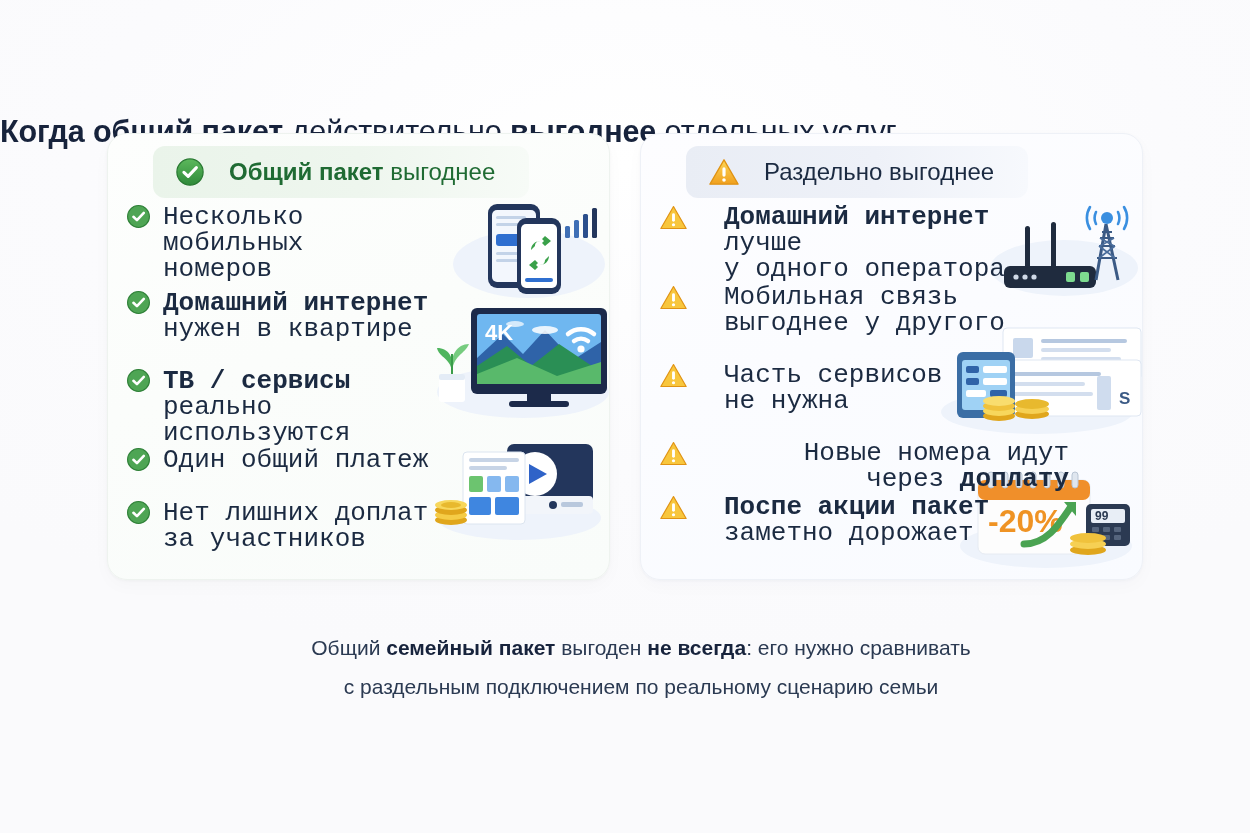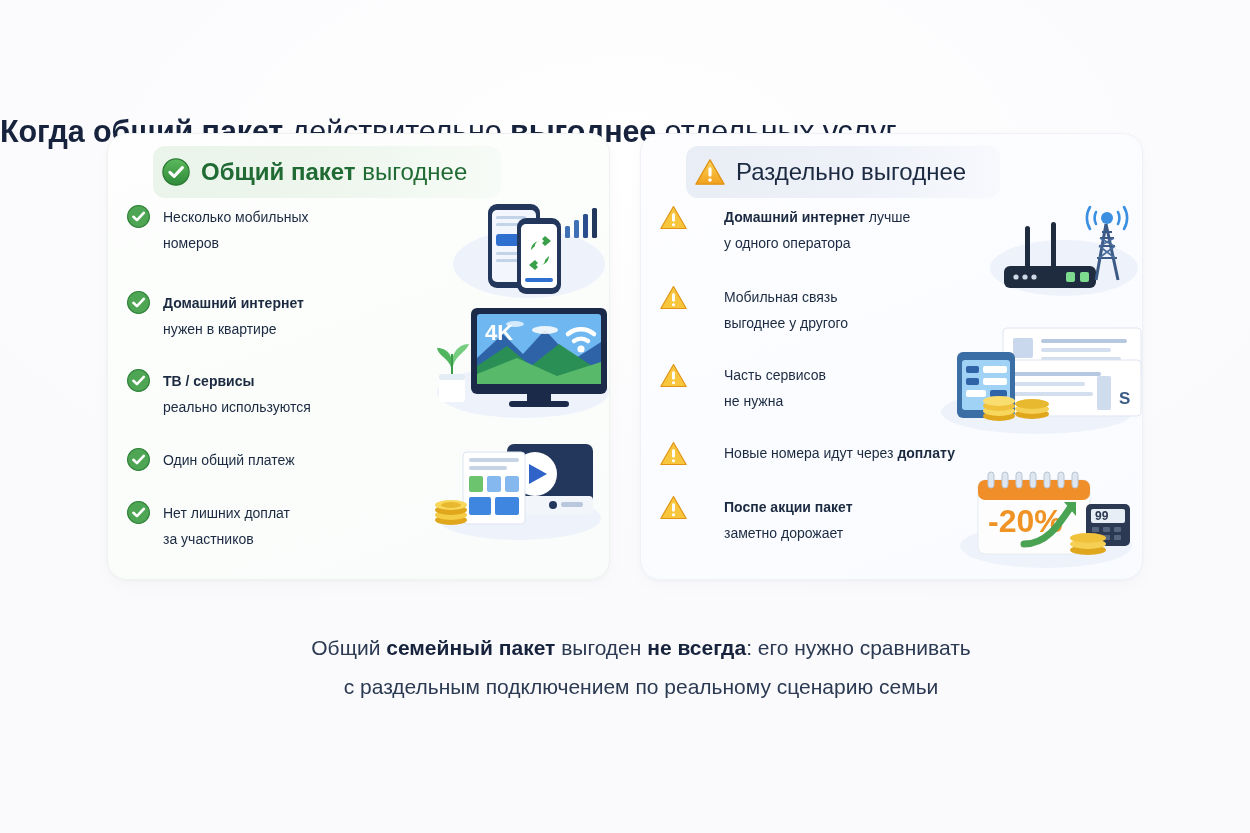--- a/index.html
+++ b/index.html
@@ -73,22 +73,22 @@
     box-shadow: 0 1px 3px rgba(30,45,80,0.035), 0 6px 18px rgba(30,45,80,0.025);
   }
 
   .card-header {
     position: absolute;
     top: 12px;
     left: 45px;
     height: 52px;
     display: flex;
     align-items: center;
-    gap: 10px;
-    padding: 0 34px 0 8px;
+    gap: 24px;
+    padding: 0 34px 0 22px;
     border-radius: 12px;
   }
   .card.left .card-header {
     background: linear-gradient(90deg, #eaf4ea 0%, #eef6ee 55%, #f7fbf7 100%);
   }
   .card.right .card-header {
     background: linear-gradient(90deg, #e9edf5 0%, #eef1f8 55%, #f7f9fd 100%);
   }
 
   .card-header-text {
@@ -116,24 +116,25 @@
     padding: 0 18px 0 18px;
   }
   .item {
     display: flex;
     align-items: flex-start;
     gap: 12px;
     position: relative;
     z-index: 3;
   }
   .item-text {
-    font-size: 14px;
+    font-size: 26px;
     line-height: 26px;
     color: #1b2a41;
     max-width: 290px;
+    font-family: Liberation Mono, monospace;
   }
   .card.right .item-text { max-width: 345px; margin-left: 24px; }
   .item-text .b { font-weight: bold; }
   .item-text .n { font-weight: normal; }
   .item-text .l { display: block; }
 
   
   .item.i0 { position: absolute; top: 0px;   left: 18px; }
   .item.i1 { position: absolute; top: 86px;  left: 18px; }
   .item.i2 { position: absolute; top: 164px; left: 18px; }

